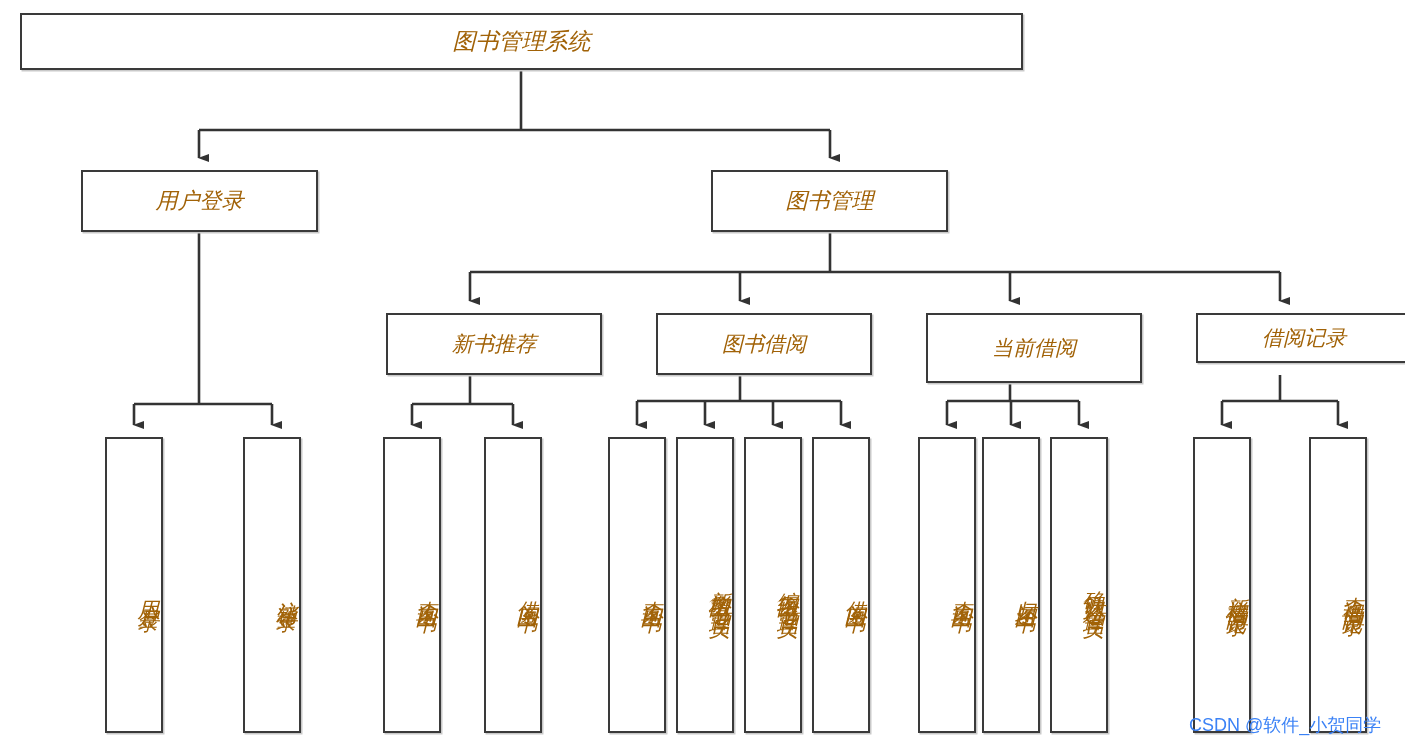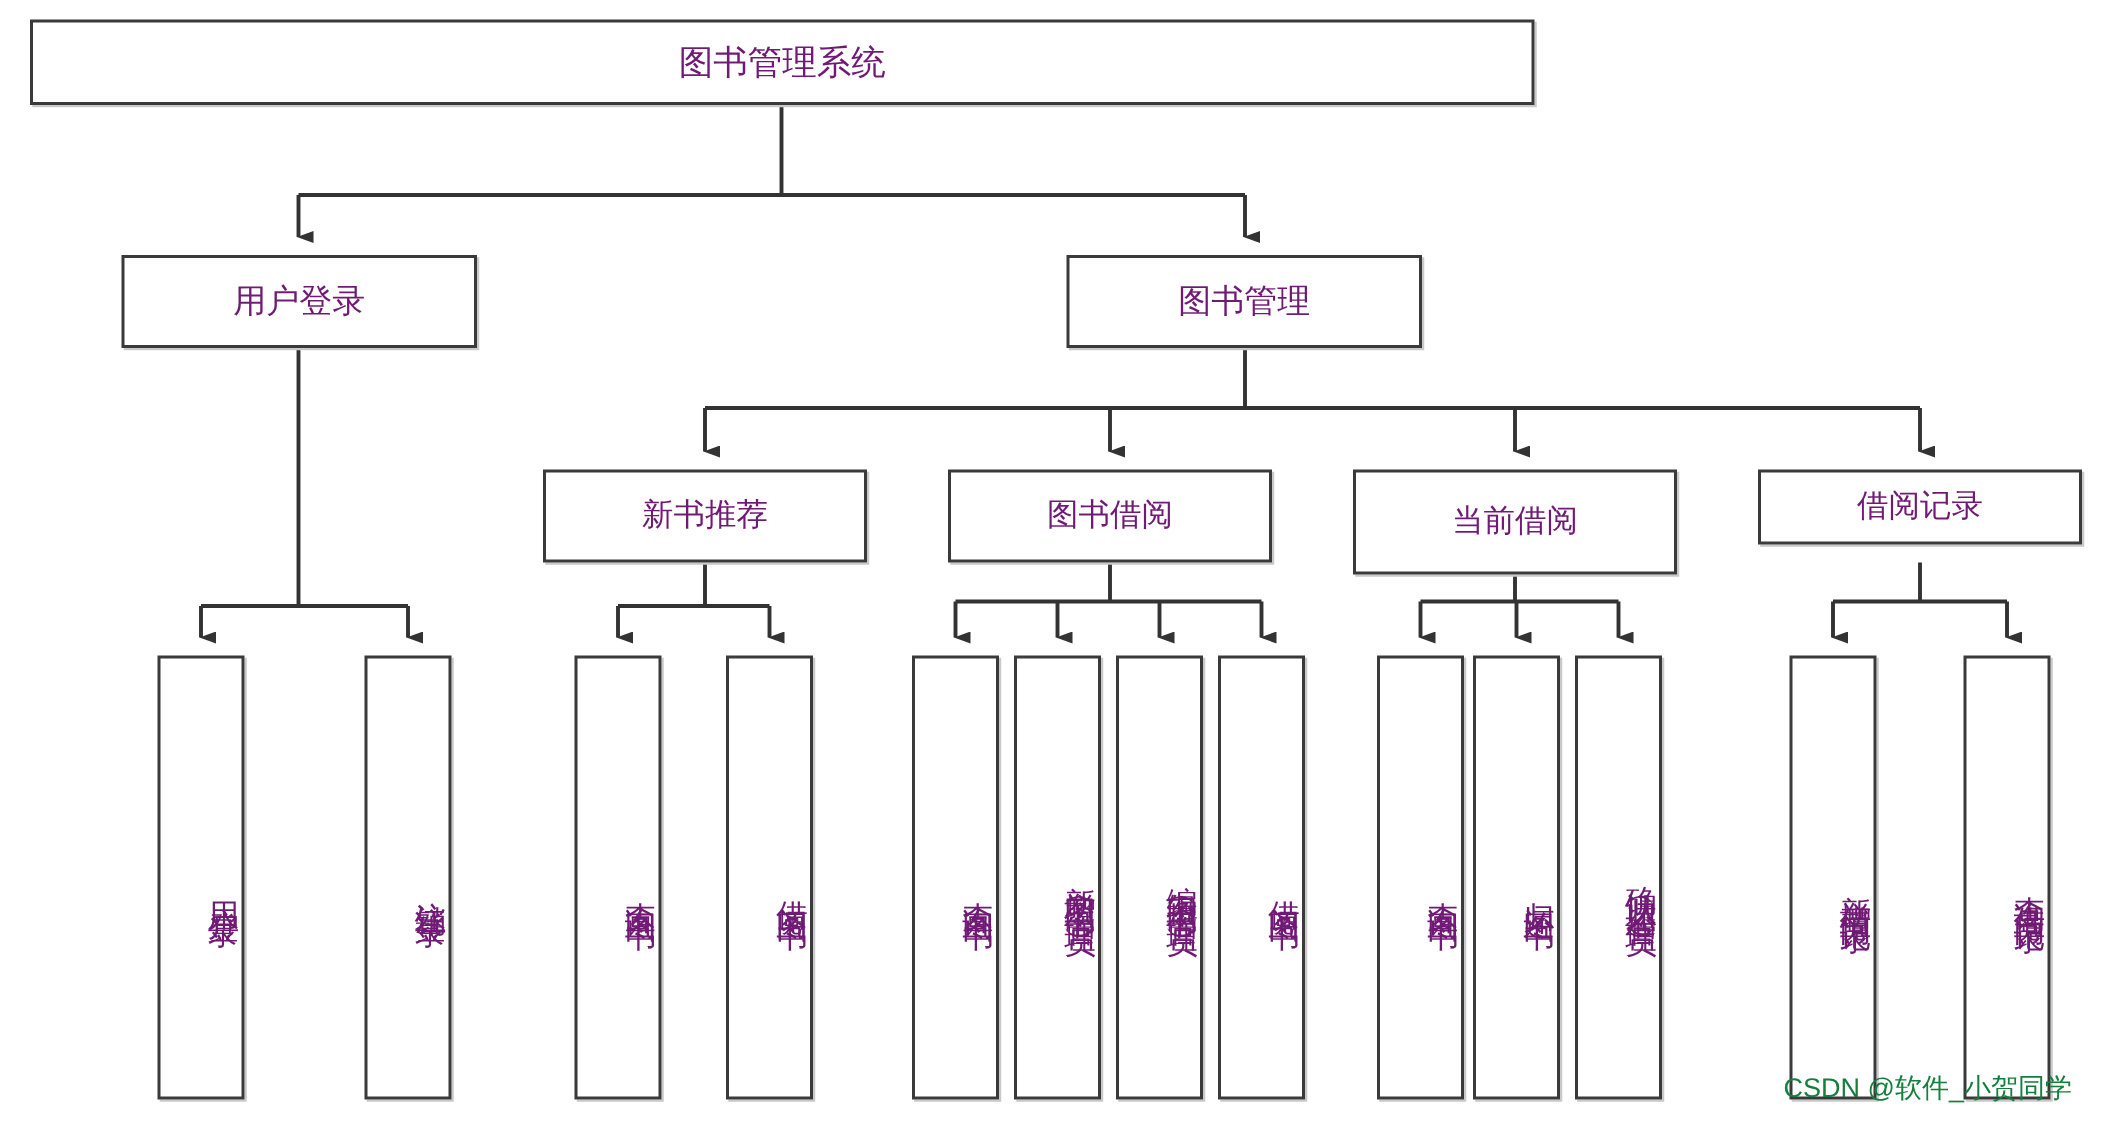--- a/index.html
+++ b/index.html
@@ -17,45 +17,46 @@
   
   .node{
     position:absolute;
     box-sizing:border-box;
     background:#ffffff;
     border:2.5px solid #3a3a3a;
     box-shadow:1.5px 1.5px 0 0 #c9c9c9;
     display:flex;
     align-items:center;
     justify-content:center;
-    color:#701a75;
+    color:#a16207;
     line-height:1.25;
+    font-style:italic;
   }
   .node.lvl0{font-size:23px;}
   .node.lvl1{font-size:22px;}
-  .node.lvl2{font-size:21px;}
+  .node.lvl2{font-size:21px;margin-left:24px;}
 
   
   .node.leaf{
     font-size:21px;
     writing-mode:vertical-rl;
     text-orientation:upright;
     align-items:flex-start;
     justify-content:center;
     padding-top:14px;
     letter-spacing:4px;
     white-space:nowrap;
   }
 
   
   #watermark{
     position:absolute;
     left:1189px;top:713px;
     font-size:18px;
-    color:#15803d;
+    color:#3b82f6;
     white-space:nowrap;
     pointer-events:none;
   }
 </style>
 </head>
 <body>
 
 <div id="diagram">
 
   <svg id="wires" viewBox="0 0 1405 747" xmlns="http://www.w3.org/2000/svg">

